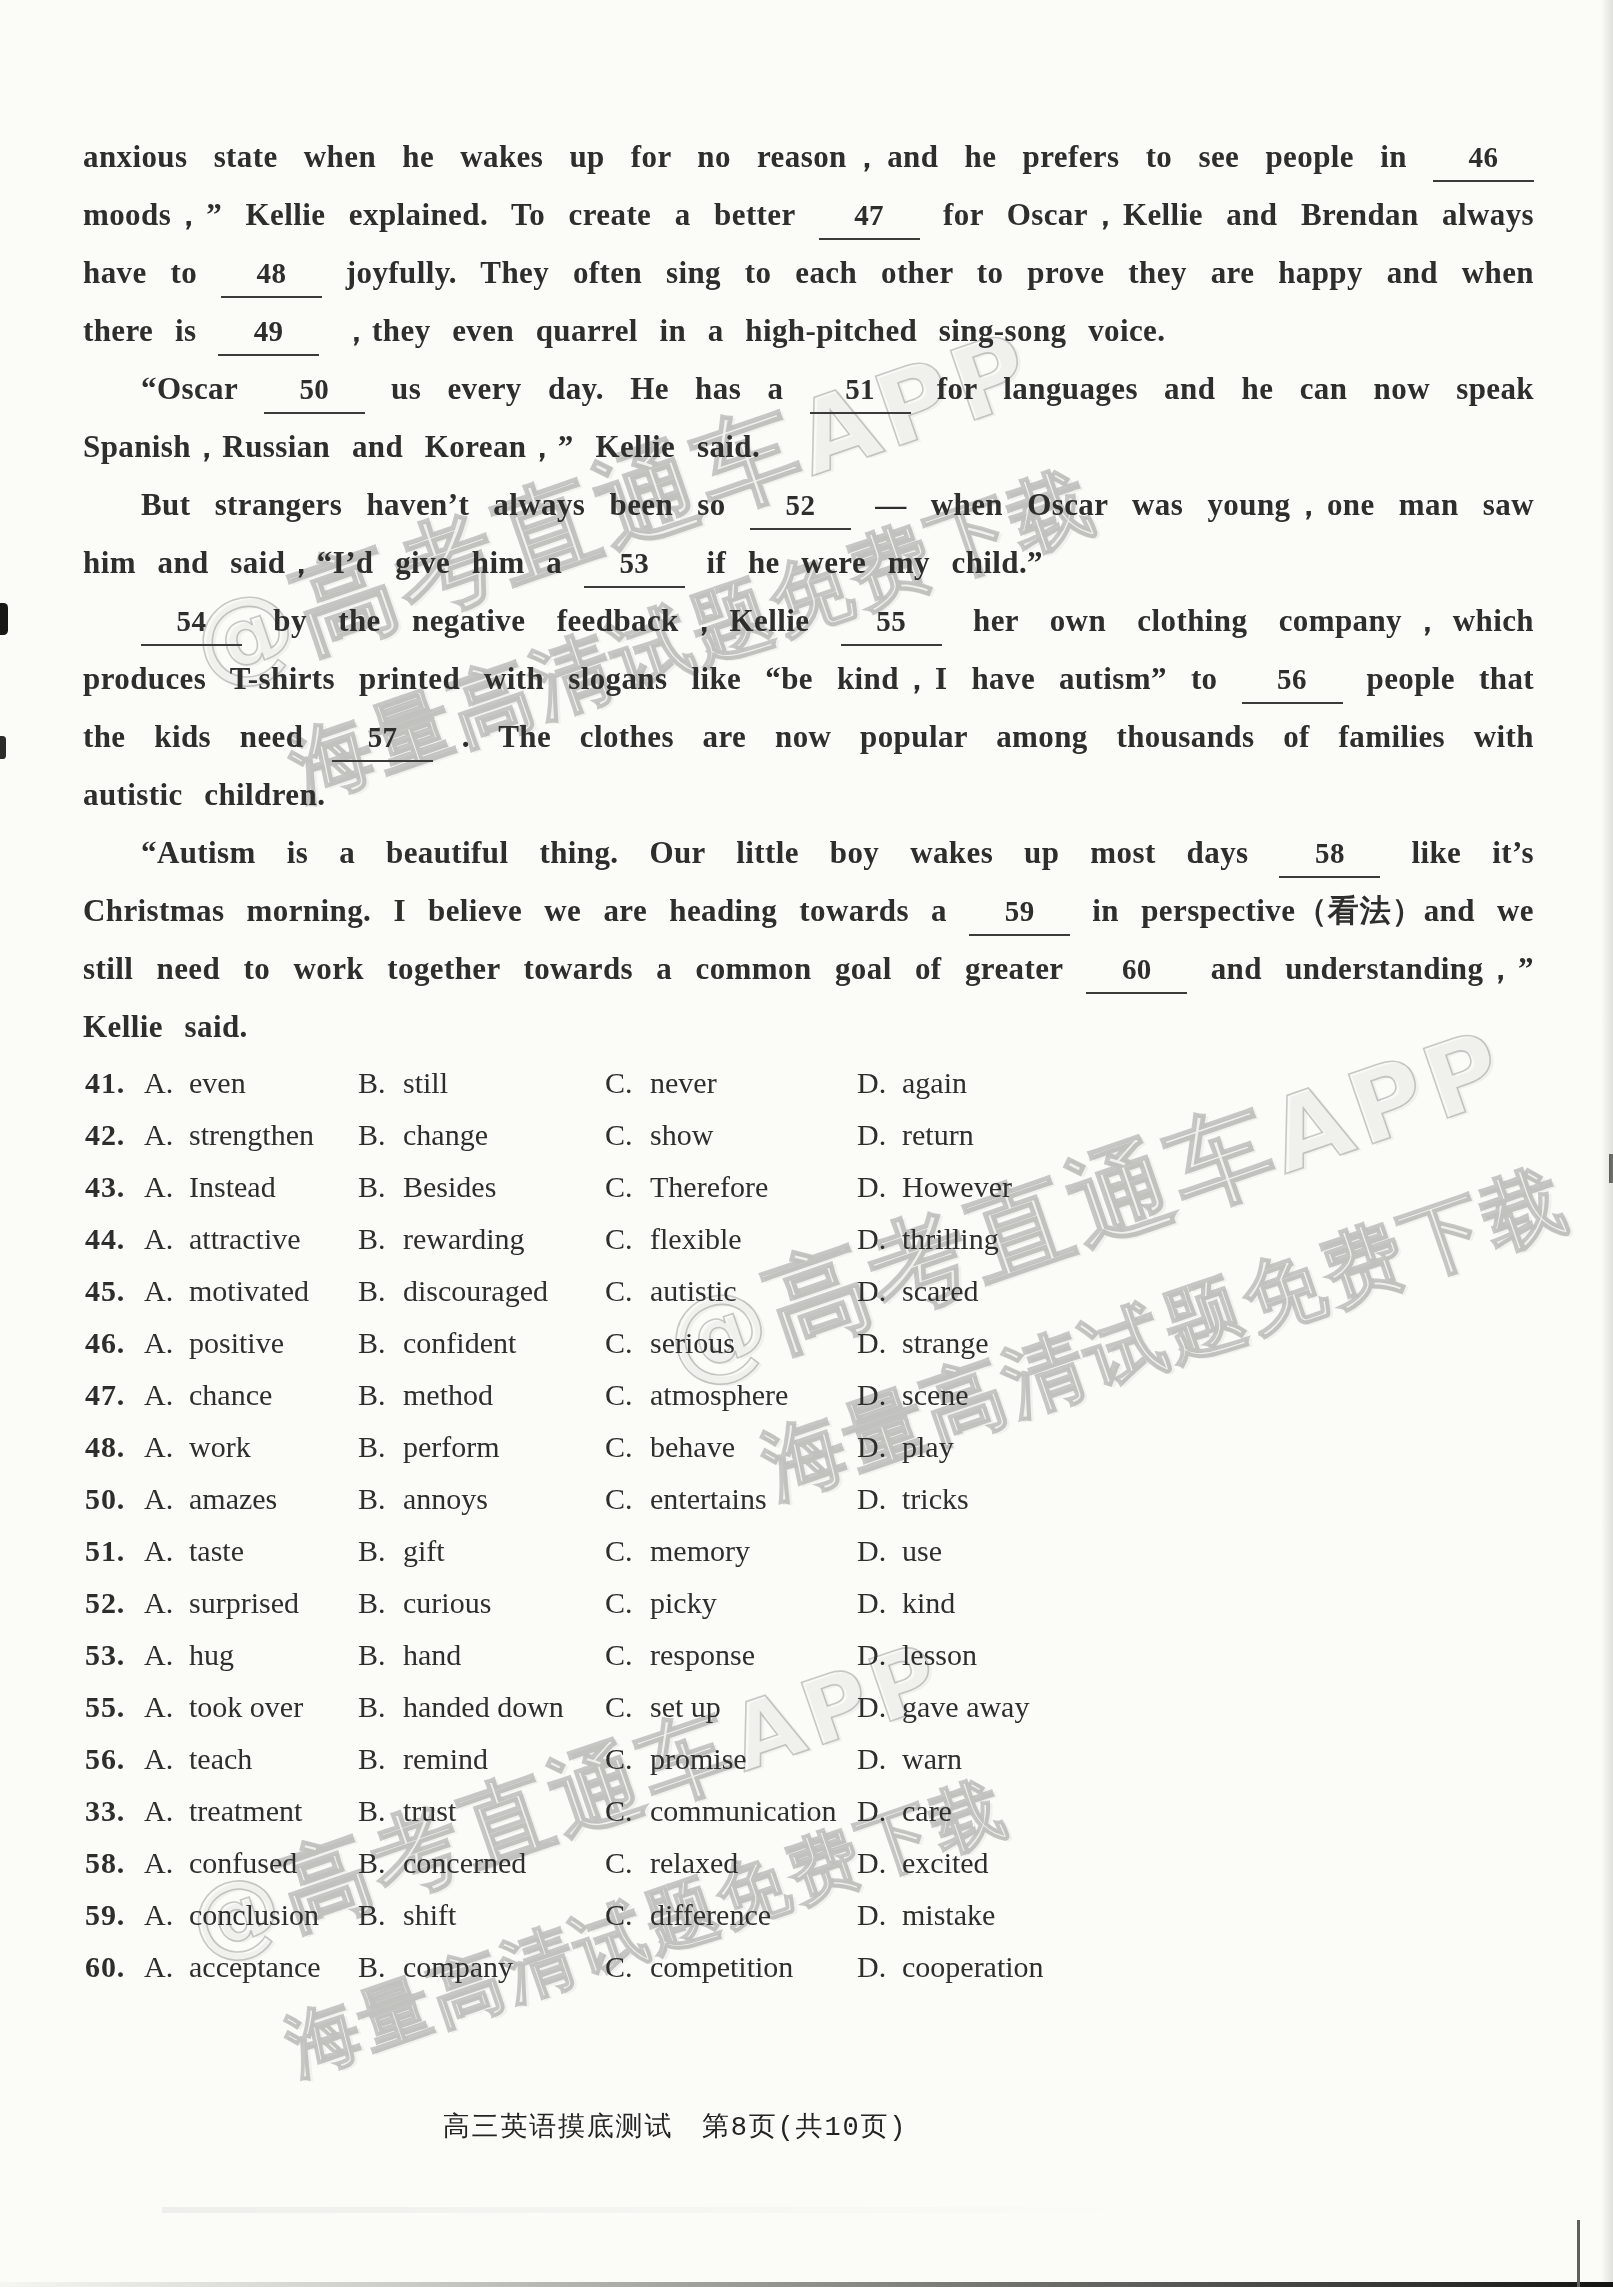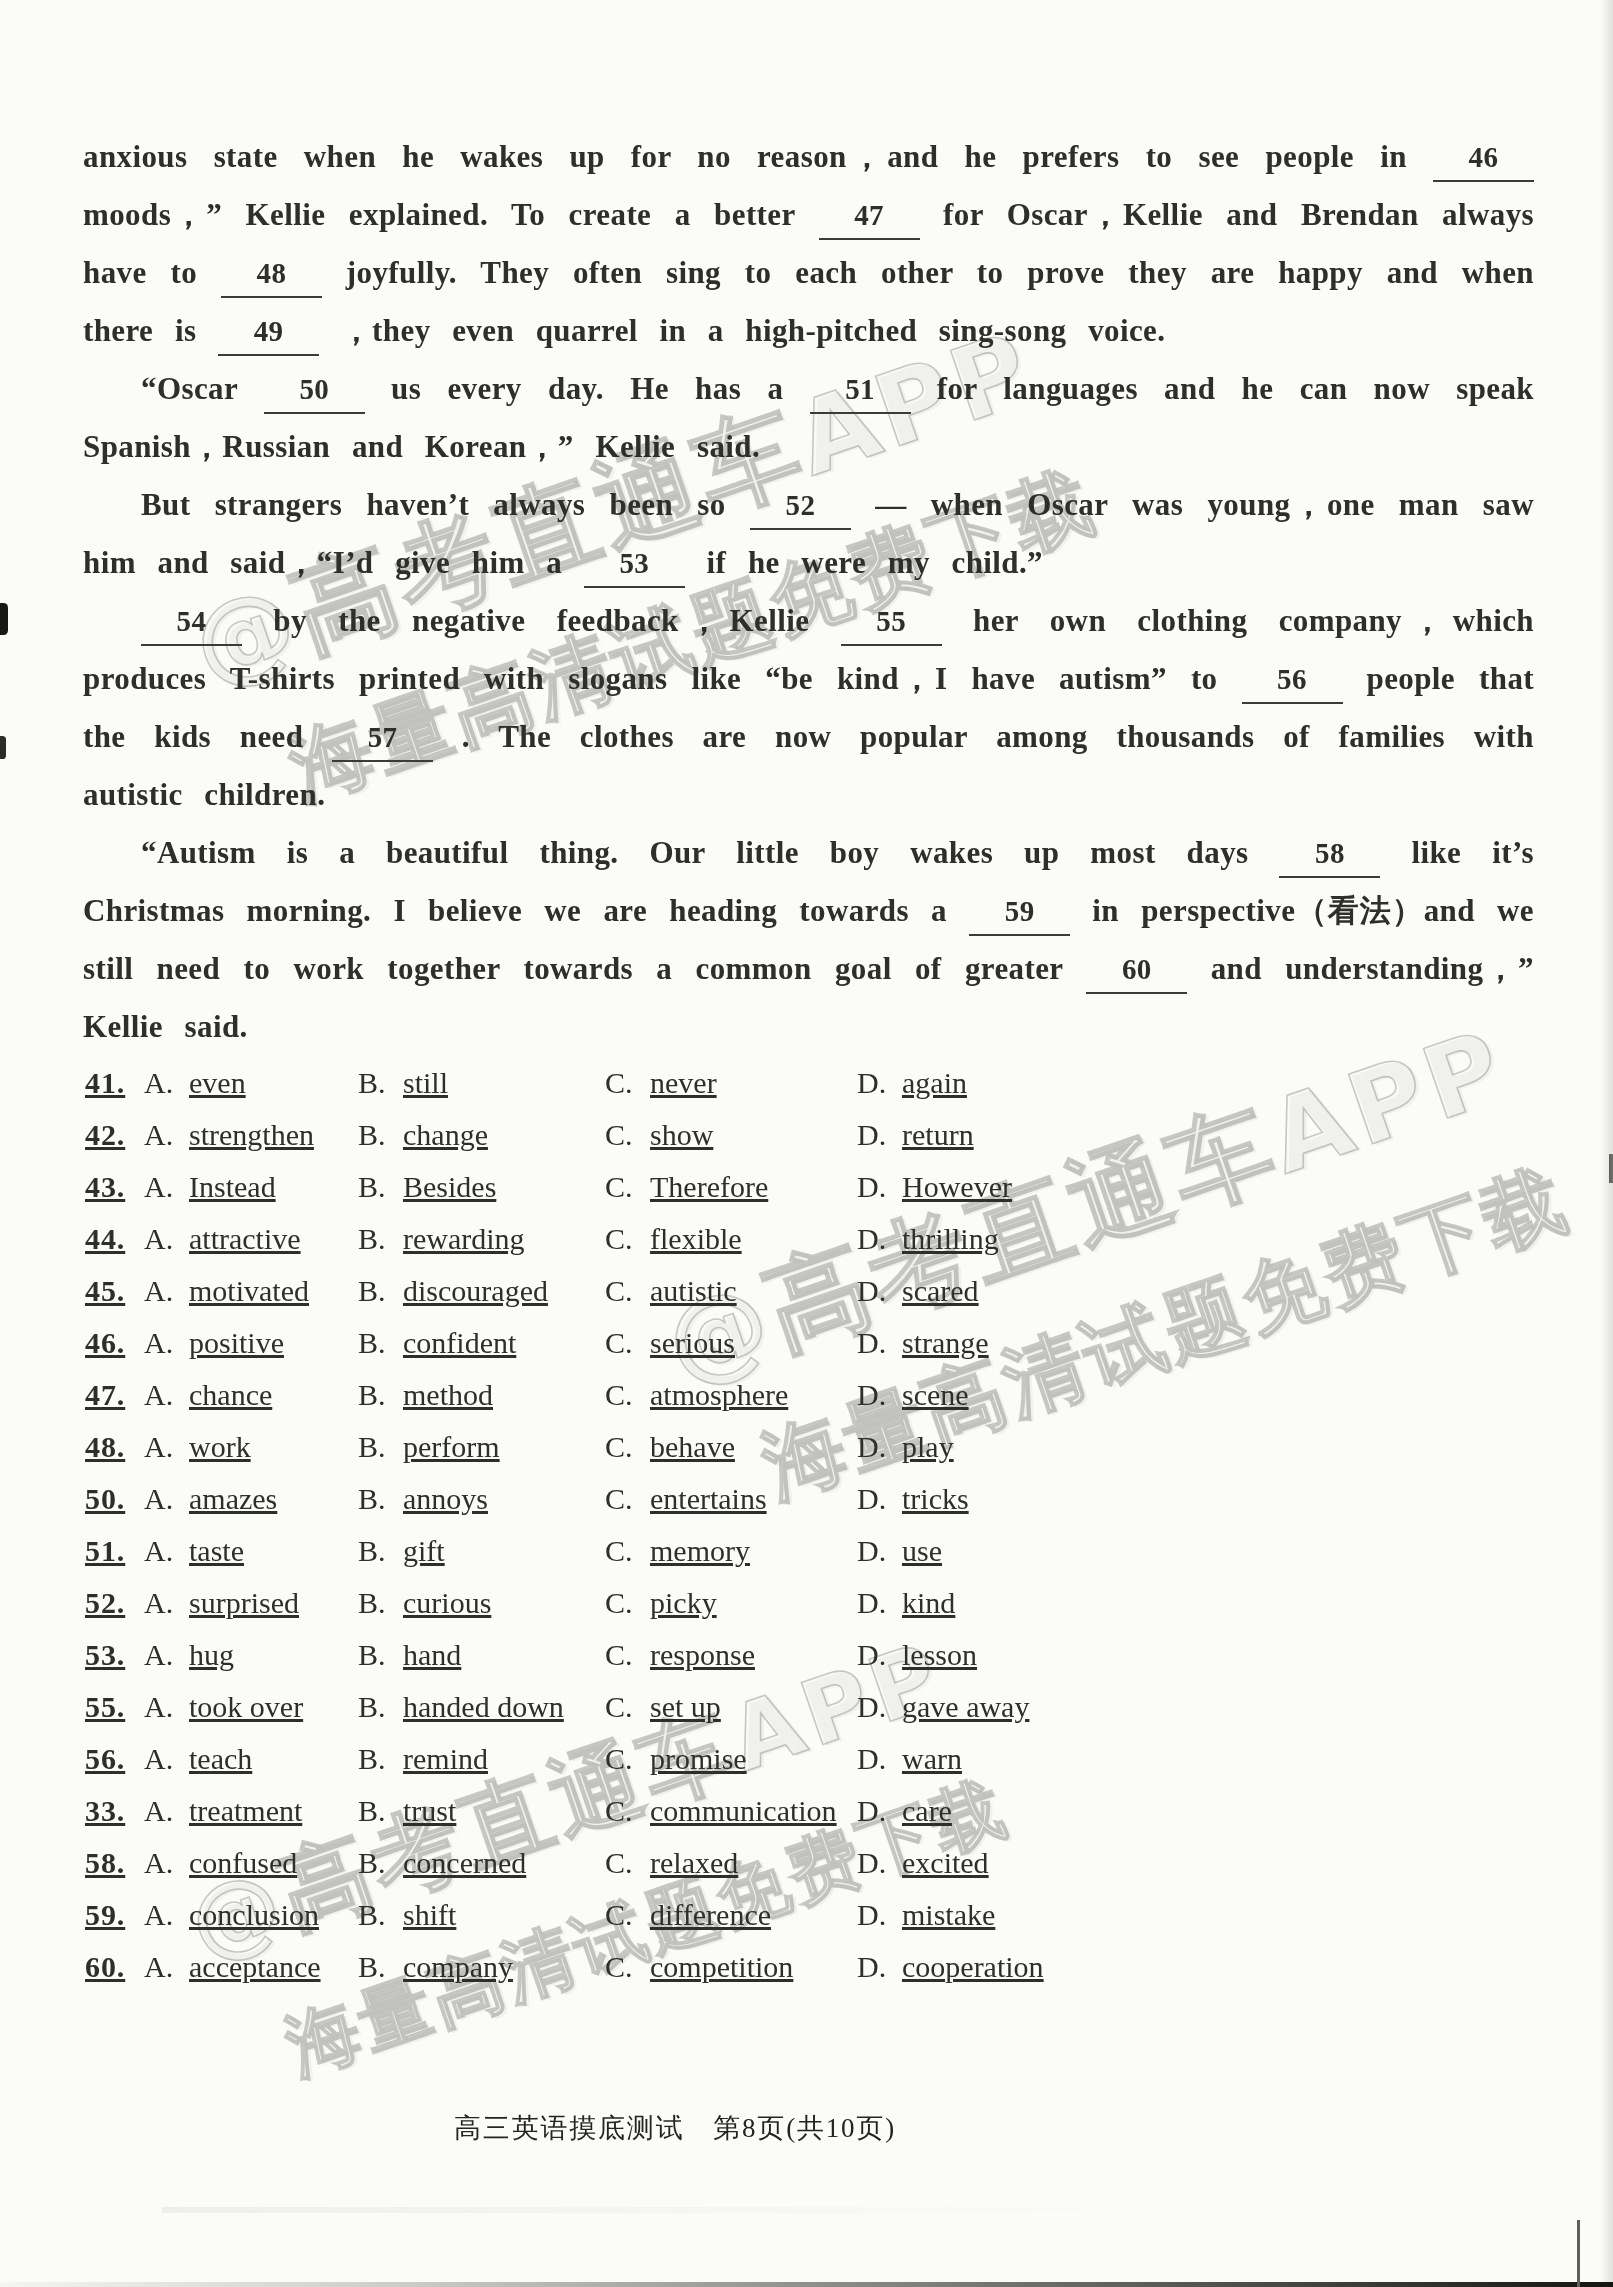--- a/index.html
+++ b/index.html
@@ -23,28 +23,28 @@
     border-bottom:2.3px solid #3b3b39;line-height:36px;height:41px;
     font-size:29px;word-spacing:0;vertical-align:baseline;
   }
   
   .questions{
     position:absolute;left:85px;top:1057px;width:1404px;
     font-size:30px;color:#2e2e2c;
   }
   .q-row{
     display:grid;grid-template-columns:59px 214px 247px 252px auto;
-    height:52px;align-items:center;white-space:nowrap;text-decoration:underline;
+    height:52px;align-items:center;white-space:nowrap;
   }
   .q-num{font-weight:bold;letter-spacing:0.9px;}
   .opt .letter{display:inline-block;min-width:45px;}
   
   .footer{
     position:absolute;top:2110px;left:0;width:1350px;text-align:center;
-    font-size:27px;line-height:36px;color:#242422;letter-spacing:1.8px;
+    font-size:27px;line-height:36px;color:#242422;letter-spacing:1.8px;font-family:Liberation Mono, monospace;
   }
   
   .watermark{
     position:absolute;font-family:"DejaVu Sans","Liberation Sans",sans-serif;
     font-weight:bold;white-space:nowrap;pointer-events:none;
     color:rgba(235,235,233,0.10);
     -webkit-text-stroke:1.6px rgba(128,128,126,0.42);
     text-shadow:2.7px 2.7px 0 rgba(210,210,208,0.25);
     transform-origin:left top;
   }

